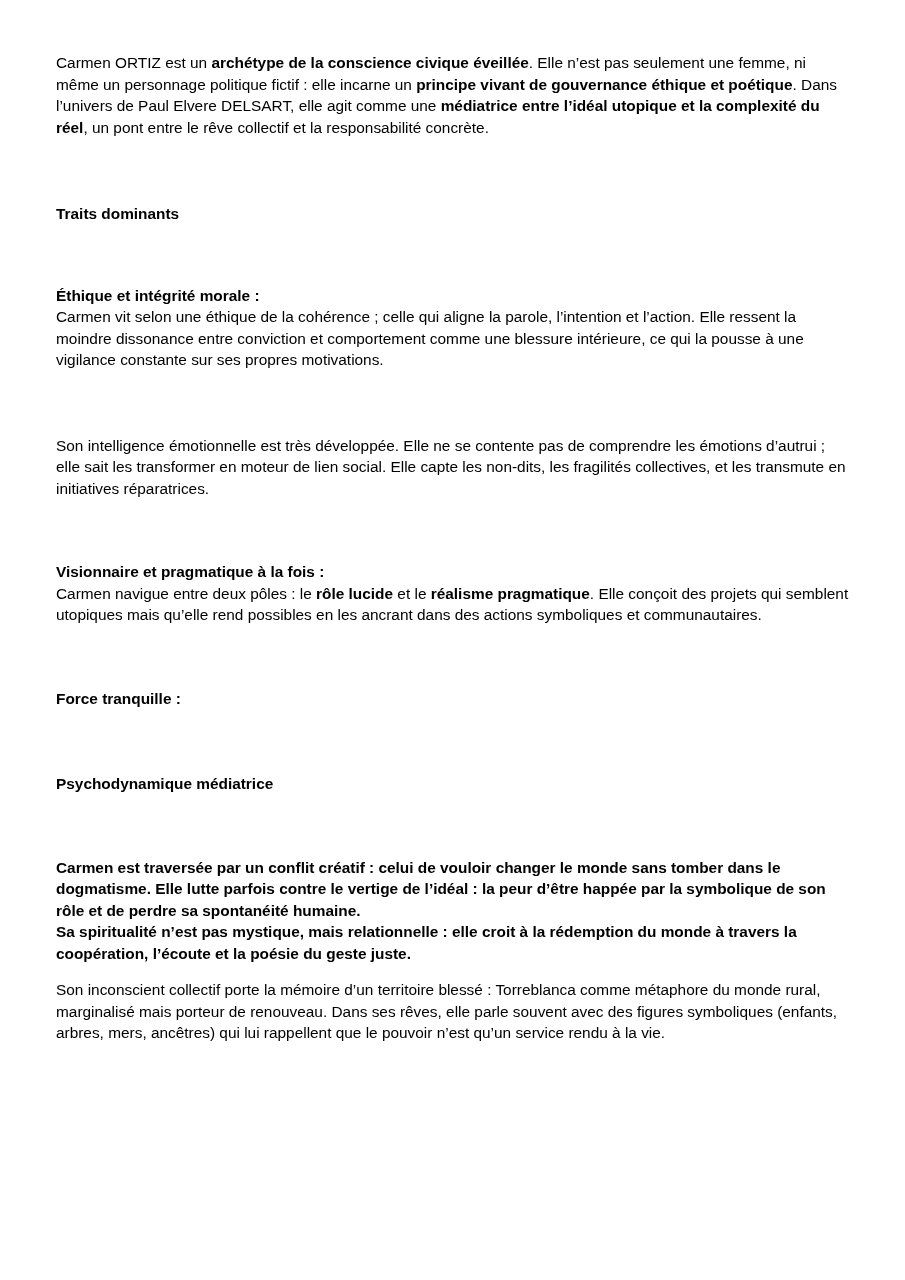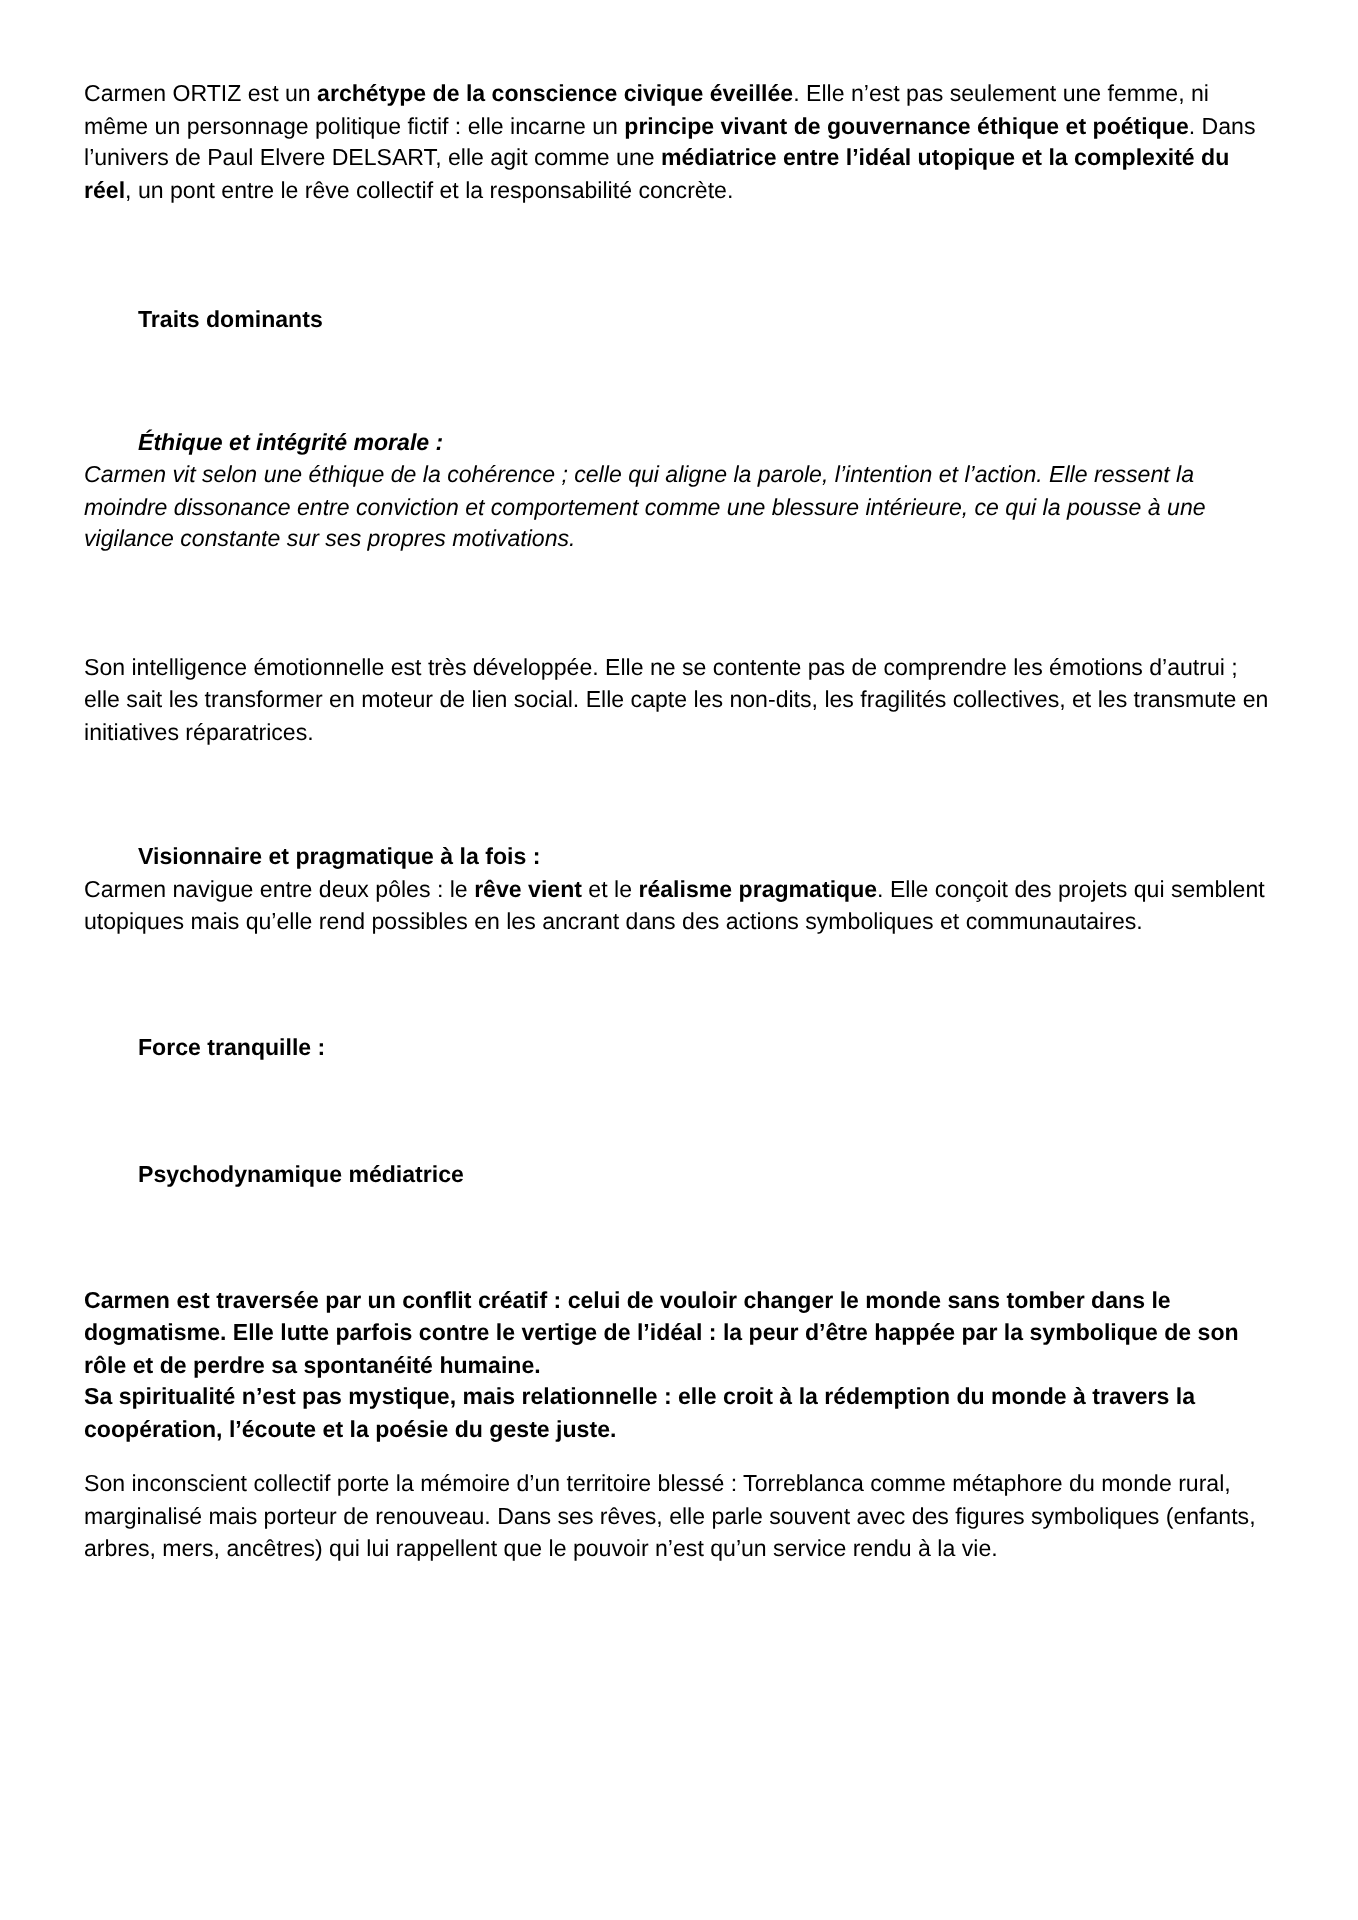--- a/index.html
+++ b/index.html
@@ -23,30 +23,29 @@
     padding: 52px 56px 0 56px;
   }
   .block {
     margin: 0;
     padding: 0;
   }
   .bh {                 
     display: block;
     font-weight: bold;
     white-space: pre-wrap;
-    margin-left: 36px;
   }
   .bt {                 
     display: block;
     white-space: pre-wrap;
   }
   .bt b { font-weight: bold; }
   
   .mt-b1 { margin-top: 65px; }
-  .mt-b2 { margin-top: 60px; font-style: italic; }
+  .mt-b2 { margin-top: 60px; }
   .mt-b3 { margin-top: 64px; }
   .mt-b4 { margin-top: 62px; }
   .mt-b5 { margin-top: 62px; }
   .mt-b6 { margin-top: 64px; }
   .mt-b7 { margin-top: 62px; font-weight: bold; }
   .mt-b8 { margin-top: 15px; }
   .mt-b9 { margin-top: 67px; }
 </style>
 </head>
 <body>
@@ -60,21 +59,21 @@
     </div>
   <div class="block mt-b2">
       <span class="bh">Éthique et intégrité morale&nbsp;:</span>
       <span class="bt">Carmen vit selon une éthique de la cohérence&nbsp;; celle qui aligne la parole, l’intention et l’action. Elle ressent la moindre dissonance entre conviction et comportement comme une blessure intérieure, ce qui la pousse à une vigilance constante sur ses propres motivations.</span>
     </div>
   <div class="block mt-b3">
       <span class="bt">Son intelligence émotionnelle est très développée. Elle ne se contente pas de comprendre les émotions d’autrui&nbsp;; elle sait les transformer en moteur de lien social. Elle capte les non-dits, les fragilités collectives, et les transmute en initiatives réparatrices.</span>
     </div>
   <div class="block mt-b4">
       <span class="bh">Visionnaire et pragmatique à la fois&nbsp;:</span>
-      <span class="bt">Carmen navigue entre deux pôles&nbsp;: le <b>rêve vient</b> et le <b>réalisme pragmatique</b>. Elle conçoit des projets qui semblent utopiques mais qu’elle rend possibles en les ancrant dans des actions symboliques et communautaires.</span>
+      <span class="bt">Carmen navigue entre deux pôles&nbsp;: le <b>rôle lucide</b> et le <b>réalisme pragmatique</b>. Elle conçoit des projets qui semblent utopiques mais qu’elle rend possibles en les ancrant dans des actions symboliques et communautaires.</span>
     </div>
   <div class="block mt-b5">
       <span class="bh">Force tranquille&nbsp;:</span>
     </div>
   <div class="block mt-b6">
       <span class="bh">Psychodynamique médiatrice</span>
     </div>
   <div class="block mt-b7">
       <span class="bt">Carmen est traversée par un conflit créatif&nbsp;: celui de vouloir changer le monde sans tomber dans le dogmatisme. Elle lutte parfois contre le vertige de l’idéal&nbsp;: la peur d’être happée par la symbolique de son rôle et de perdre sa spontanéité humaine.
 Sa spiritualité n’est pas mystique, mais relationnelle&nbsp;: elle croit à la rédemption du monde à travers la coopération, l’écoute et la poésie du geste juste.</span>

